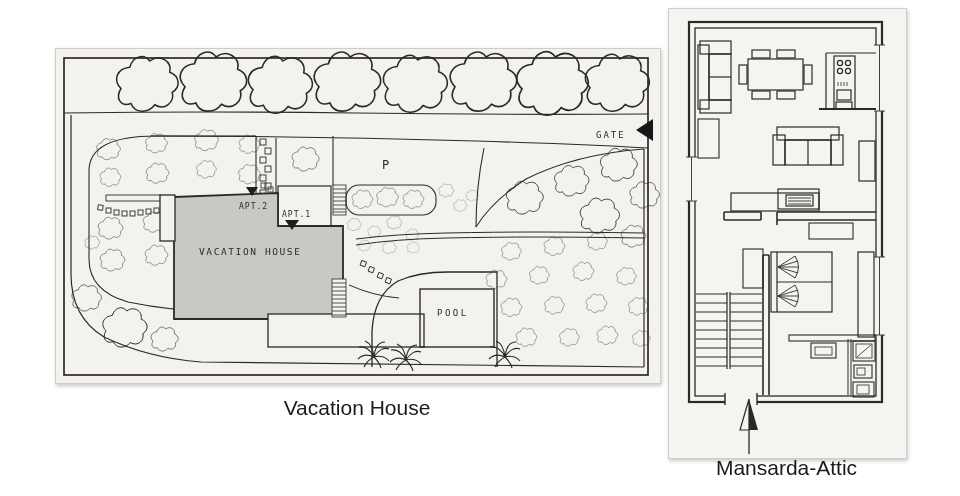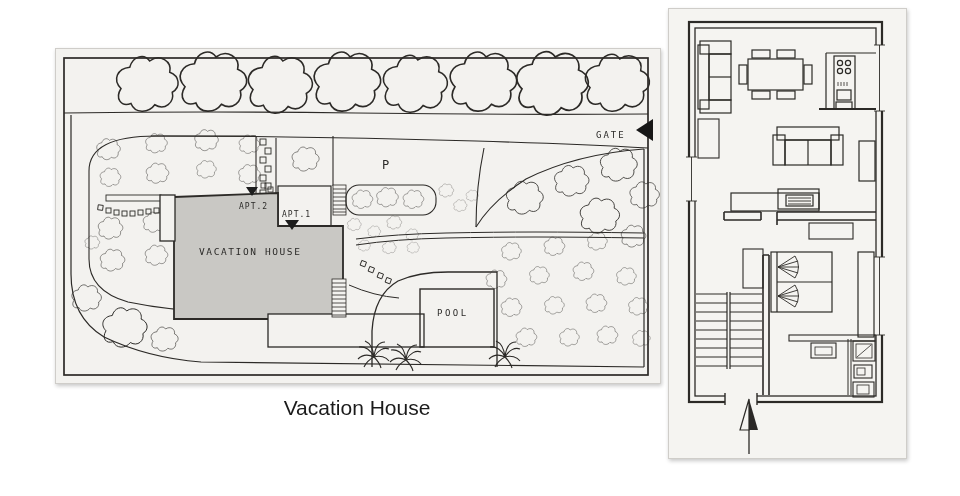--- a/index.html
+++ b/index.html
@@ -336,14 +336,15 @@
       </g>
 
       <g>
         <path d="M80,421 V445" class="ink" stroke-width="1.3"></path>
         <path d="M80,390 L89,421 L80,421 Z" fill="#2a2826"></path>
         <path d="M80,390 L71,421 L80,421 Z" class="ink" stroke-width="1.2"></path>
       </g>
     </svg>
   </div>
 
+  <div class="caption attic-caption">Mansarda-Attic</div>
 
 </div>
 
 </body></html>

